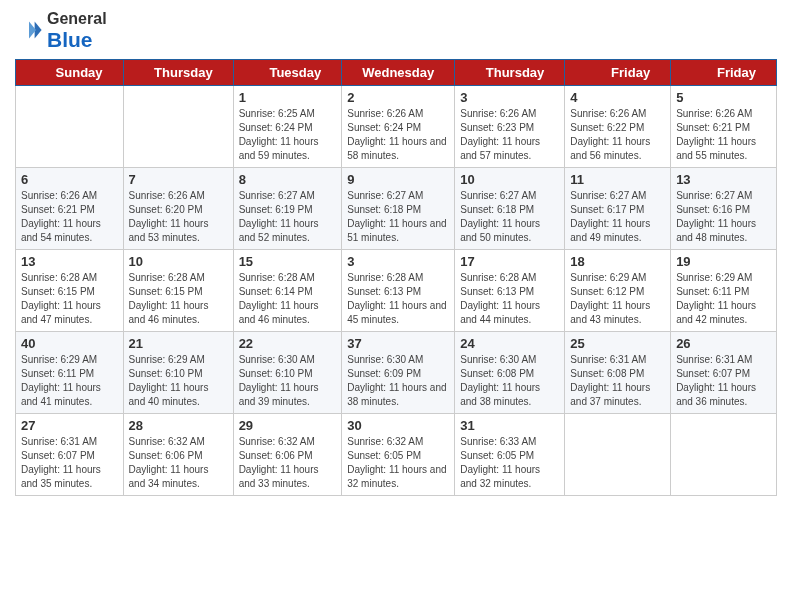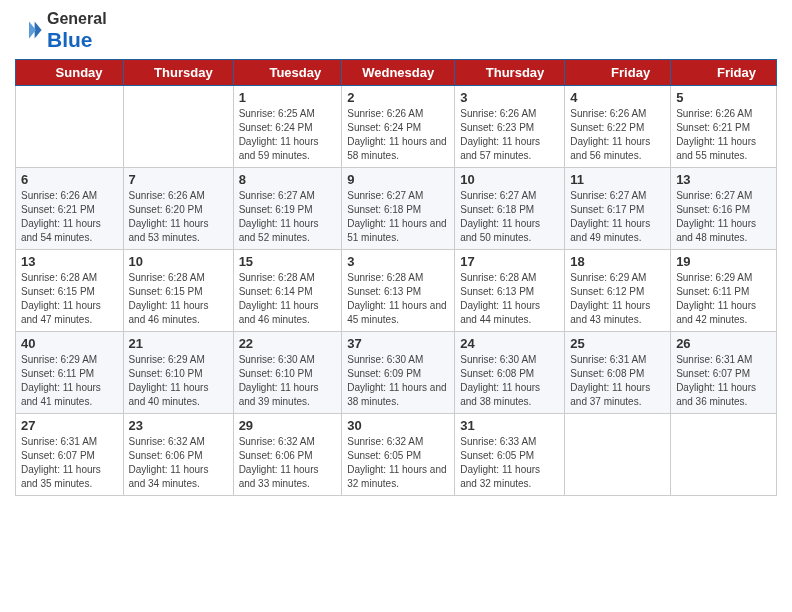--- a/index.html
+++ b/index.html
@@ -283,21 +283,21 @@
           </td>
         </tr>
         <tr>
           <td>
             <span class="day-num">27</span>
             <div class="day-info" style="white-space: pre-line;">Sunrise: 6:31 AM
 Sunset: 6:07 PM
 Daylight: 11 hours and 35 minutes.</div>
           </td>
           <td>
-            <span class="day-num">23</span>
+            <span class="day-num">28</span>
             <div class="day-info" style="white-space: pre-line;">Sunrise: 6:32 AM
 Sunset: 6:06 PM
 Daylight: 11 hours and 34 minutes.</div>
           </td>
           <td>
             <span class="day-num">29</span>
             <div class="day-info" style="white-space: pre-line;">Sunrise: 6:32 AM
 Sunset: 6:06 PM
 Daylight: 11 hours and 33 minutes.</div>
           </td>

